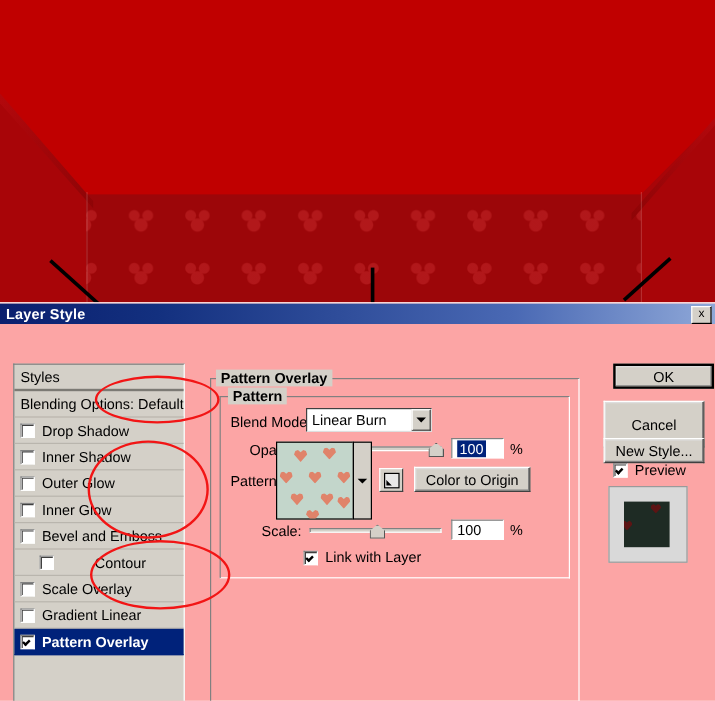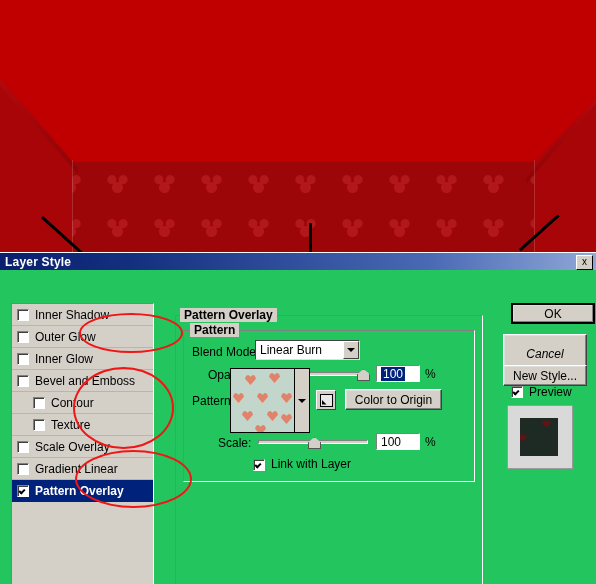--- a/index.html
+++ b/index.html
@@ -25,38 +25,38 @@
   .hearts{position:absolute;left:0;top:162px;width:596px;height:90px;opacity:.40;
      background-image:
        radial-gradient(circle at 50% 58%, rgba(255,90,90,.55) 0 5px, transparent 6px),
        radial-gradient(circle at 38% 40%, rgba(255,90,90,.55) 0 4px, transparent 5px),
        radial-gradient(circle at 62% 40%, rgba(255,90,90,.55) 0 4px, transparent 5px);
      background-size:47px 44px;background-position:0 0;}
   .pointer{position:absolute;background:#000;transform-origin:0 0;}
 
   
   #dialog{position:absolute;left:0;top:252px;width:596px;height:332px;
-          background:#22c55e;border-top:1px solid #fff;}
+          background:#fca5a5;border-top:1px solid #fff;}
   #titlebar{height:17px;background:linear-gradient(to right,#0a1f6e 0%,#13307f 22%,#4a69b4 72%,#8fa8d8 100%);
             display:flex;align-items:center;position:relative;}
   #titlebar .t-text{color:#fff;font-weight:bold;font-size:12px;padding-left:5px;
             font-family:"Liberation Sans",sans-serif;letter-spacing:.2px;}
   #closebtn{position:absolute;right:3px;top:2px;width:15px;height:13px;background:#d4d0c8;
             border:1px solid;border-color:#fff #000 #000 #fff;color:#000;font-size:10px;
             line-height:11px;text-align:center;font-family:"Liberation Sans",sans-serif;}
   #dlgbody{position:relative;height:315px;}
 
   
   #styles-panel{position:absolute;left:11px;top:33px;width:141px;height:282px;
                 background:#d4d0c8;border:1px solid;border-color:#808080 #fff #fff #808080;}
   .st-row{height:22px;display:flex;align-items:center;padding-left:5px;font-size:12px;color:#000;
           border-bottom:1px solid #b9b5ad;box-sizing:border-box;}
   .st-row.hdr{border-bottom:2px solid #7c7a74;}
   .st-row.sel{background:#00227a;color:#fff;font-weight:bold;border-bottom:1px solid #00227a;}
-  .st-row.indent{padding-left:21px;}
+  .st-row.indent{padding-left:21px;gap:28px;}
   .cbx{width:10px;height:10px;background:#fff;border:1px solid;
        border-color:#808080 #fff #fff #808080;box-shadow:inset 1px 1px 0 #404040;
        margin-right:6px;flex:0 0 auto;position:relative;}
   .cbx.on::after{content:"";position:absolute;left:1px;top:3px;width:4px;height:2px;
        border-left:2px solid #000;border-bottom:2px solid #000;transform:rotate(-45deg);}
   .st-label{white-space:nowrap;overflow:hidden;}
 
   
   #center{position:absolute;left:170px;top:33px;width:316px;height:282px;}
   .grp{position:absolute;border:1px solid;border-color:#808080 #fff #fff #808080;}
@@ -137,44 +137,50 @@
   <div id="dialog">
 
     <div id="titlebar">
       <span class="t-text">Layer Style</span>
       <div id="closebtn">x</div>
     </div>
 
     <div id="dlgbody">
 
       <div id="styles-panel">
+        <div class="st-row hdr">
+          <span class="st-label">Styles</span>
+        </div>
         <div id="styles-rows">
             <div class="st-row">
+              <span class="st-label">Blending Options: Default</span>
+            </div>
+            <div class="st-row">
+              <span class="cbx"></span>
+              <span class="st-label">Drop Shadow</span>
+            </div>
+            <div class="st-row">
               <span class="cbx"></span>
               <span class="st-label">Inner Shadow</span>
             </div>
             <div class="st-row">
               <span class="cbx"></span>
               <span class="st-label">Outer Glow</span>
             </div>
             <div class="st-row">
               <span class="cbx"></span>
               <span class="st-label">Inner Glow</span>
             </div>
             <div class="st-row">
               <span class="cbx"></span>
               <span class="st-label">Bevel and Emboss</span>
             </div>
             <div class="st-row indent">
               <span class="cbx"></span>
               <span class="st-label">Contour</span>
-            </div>
-            <div class="st-row indent">
-              <span class="cbx"></span>
-              <span class="st-label">Texture</span>
             </div>
             <div class="st-row">
               <span class="cbx"></span>
               <span class="st-label">Scale Overlay</span>
             </div>
             <div class="st-row">
               <span class="cbx"></span>
               <span class="st-label">Gradient Linear</span>
             </div>
             <div class="st-row sel">
@@ -241,21 +247,21 @@
         <div class="lbl" style="left:255px;top:132px;">%</div>
 
         <div class="chk-inline" style="left:83px;top:154px;">
           <span class="cbx on"></span>
           <span>Link with Layer</span>
         </div>
       </div>
 
       <div id="right">
         <div class="btn def" style="left:14px;top:0px;width:84px;height:21px;">OK</div>
-        <div class="btn" style="left:6px;top:31px;width:84px;height:39px;font-style:italic;">Cancel</div>
+        <div class="btn" style="left:6px;top:31px;width:84px;height:39px;">Cancel</div>
         <div class="btn" style="left:6px;top:62px;width:84px;height:21px;">New Style...</div>
         <div id="prev-row">
           <span class="cbx on"></span>
           <span>Preview</span>
         </div>
         <div id="prev-thumb">
           <div class="img" style="background: rgb(30, 43, 36);">
               <span class="ph" style="left: 22px; top: 2px; background: rgb(92, 20, 20); clip-path: polygon(50% 100%, 0% 38%, 10% 8%, 30% 0%, 50% 18%, 70% 0%, 90% 8%, 100% 38%);"></span>
               <span class="ph" style="left: -2px; top: 16px; background: rgb(92, 20, 20); clip-path: polygon(50% 100%, 0% 38%, 10% 8%, 30% 0%, 50% 18%, 70% 0%, 90% 8%, 100% 38%);"></span>
             </div>

